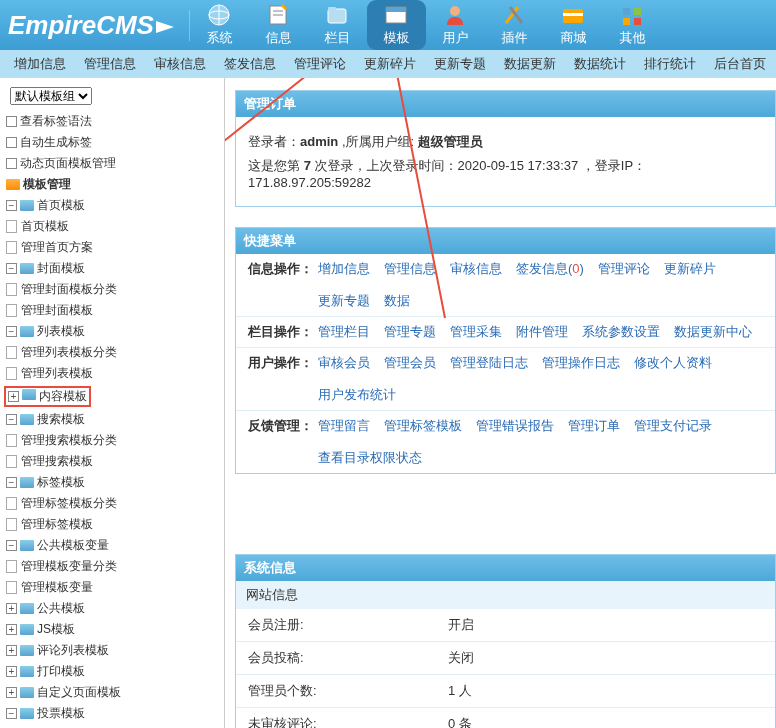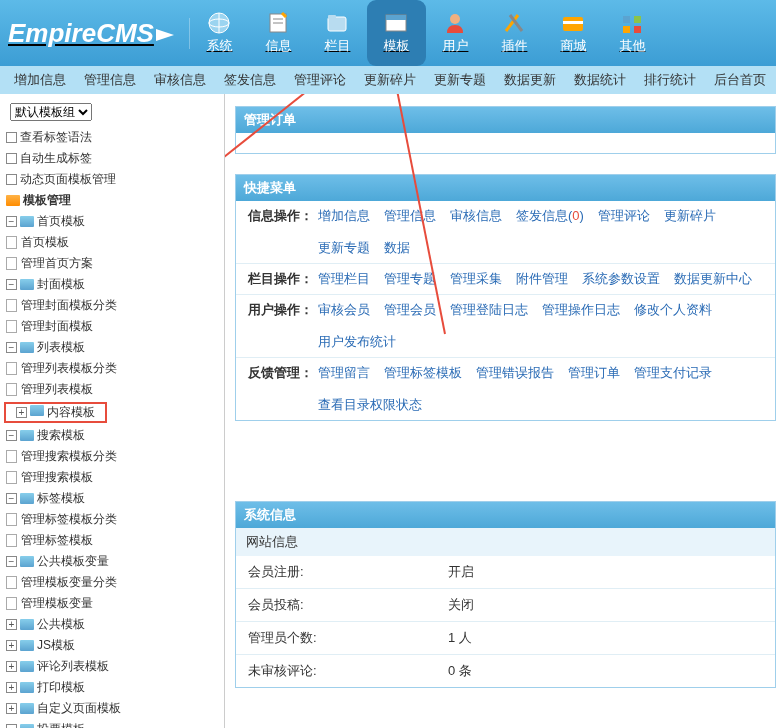--- a/index.html
+++ b/index.html
@@ -1,18 +1,18 @@
 <!DOCTYPE html>
 <html><head>
 <meta charset="utf-8">
 <style>
 * { margin: 0; padding: 0; box-sizing: border-box; font-family: "Microsoft YaHei", Arial, sans-serif; }
 body { font-size: 12px; background: #fff; width: 776px; }
 
-.topbar { background: linear-gradient(#5DBAE8, #3C9DD4); height: 66px; display: flex; align-items: center; text-decoration: underline; }
+.topbar { background: linear-gradient(#5DBAE8, #3C9DD4); height: 50px; display: flex; align-items: center; }
 .logo { color: #fff; font-size: 26px; font-style: italic; font-weight: bold; padding: 0 15px 0 8px; border-right: 1px solid rgba(255,255,255,0.3); }
 .logo-arrow { display: inline-block; border-left: 18px solid #fff; border-top: 6px solid transparent; border-bottom: 6px solid transparent; margin-left: 2px; vertical-align: middle; }
 .topnav { display: flex; height: 100%; }
 .topnav-item { width: 59px; display: flex; flex-direction: column; align-items: center; justify-content: center; color: #fff; font-size: 13px; cursor: pointer; }
 .topnav-item.active { background: #2D7EB3; border-radius: 9px; }
 .topnav-icon { width: 28px; height: 24px; margin-bottom: 2px; }
 
 .subnav { background: #B3E0F5; height: 28px; display: flex; align-items: center; padding-left: 14px; gap: 18px; font-size: 13px; color: #333; overflow: hidden; }
 .subnav a { color: #333; text-decoration: none; white-space: nowrap; cursor: pointer; }
 
@@ -22,21 +22,21 @@
 .tree { list-style: none; }
 .tree li { padding: 2px 0; white-space: nowrap; display: flex; align-items: center; }
 .tree-icon { display: inline-block; width: 11px; height: 11px; border: 1px solid #888; text-align: center; line-height: 9px; font-size: 10px; margin-right: 3px; color: #555; cursor: pointer; flex-shrink: 0; }
 .folder-icon { display: inline-block; width: 14px; height: 11px; background: linear-gradient(#87CEEB, #5BA3D0); border-radius: 1px; margin-right: 3px; flex-shrink: 0; }
 .folder-icon.orange { background: linear-gradient(#FFB347, #FF8C00); }
 .file-icon { display: inline-block; width: 11px; height: 13px; background: #fff; border: 1px solid #aaa; margin-right: 4px; flex-shrink: 0; }
 .tree a { color: #333; text-decoration: none; cursor: pointer; }
 .lv1 { padding-left: 4px; }
 .lv2 { padding-left: 18px; }
 .lv3 { padding-left: 38px; }
-.highlight-box { border: 2px solid #E74C3C; padding: 0 10px; margin-left: -2px; }
+.highlight-box { border: 2px solid #E74C3C; padding: 0 2px; margin-left: -2px; }
 
 .content { flex: 1; padding: 12px 0 0 10px; overflow: hidden; }
 .panel { border: 1px solid #9FCFEB; margin-bottom: 20px; }
 .panel-header { background: linear-gradient(#6EBEE8, #4DA8D8); color: #fff; padding: 4px 8px; font-size: 13px; font-weight: bold; }
 .panel-body { padding: 10px 12px; font-size: 13px; }
 .status-line { margin: 6px 0; color: #333; }
 .status-line b { font-weight: bold; }
 
 .quick-row { display: flex; padding: 6px 12px; border-bottom: 1px solid #E0EEF5; font-size: 13px; align-items: baseline; }
 .quick-row:last-child { border-bottom: none; }
@@ -278,20 +278,26 @@
       <polygon points="240,5 228,18 238,22" fill="#E74C3C"></polygon>
     </svg>
     <svg class="arrow-red" style="left:140px; top:-70px;" width="120" height="320">
       <line x1="20" y1="5" x2="80" y2="310" stroke="#E74C3C" stroke-width="2"></line>
       <polygon points="20,5 18,22 30,16" fill="#E74C3C"></polygon>
     </svg>
 
     <div class="panel">
       <div class="panel-header">管理订单</div>
       <div class="panel-body">
+        <div class="status-line">
+          <span>登录者：</span><b>admin</b><span> ,所属用户组: </span><b>超级管理员</b>
+        </div>
+        <div class="status-line">
+          <span>这是您第 </span><b>7</b><span> 次登录，上次登录时间：</span><span>2020-09-15 17:33:37</span><span> ，登录IP：</span><span>171.88.97.205:59282</span>
+        </div>
       </div>
     </div>
 
     <div class="panel">
       <div class="panel-header">快捷菜单</div>
       <div id="quickrows">
           <div class="quick-row">
             <div class="quick-label">信息操作：</div>
             <div class="quick-links">
               <a>增加信息</a>

